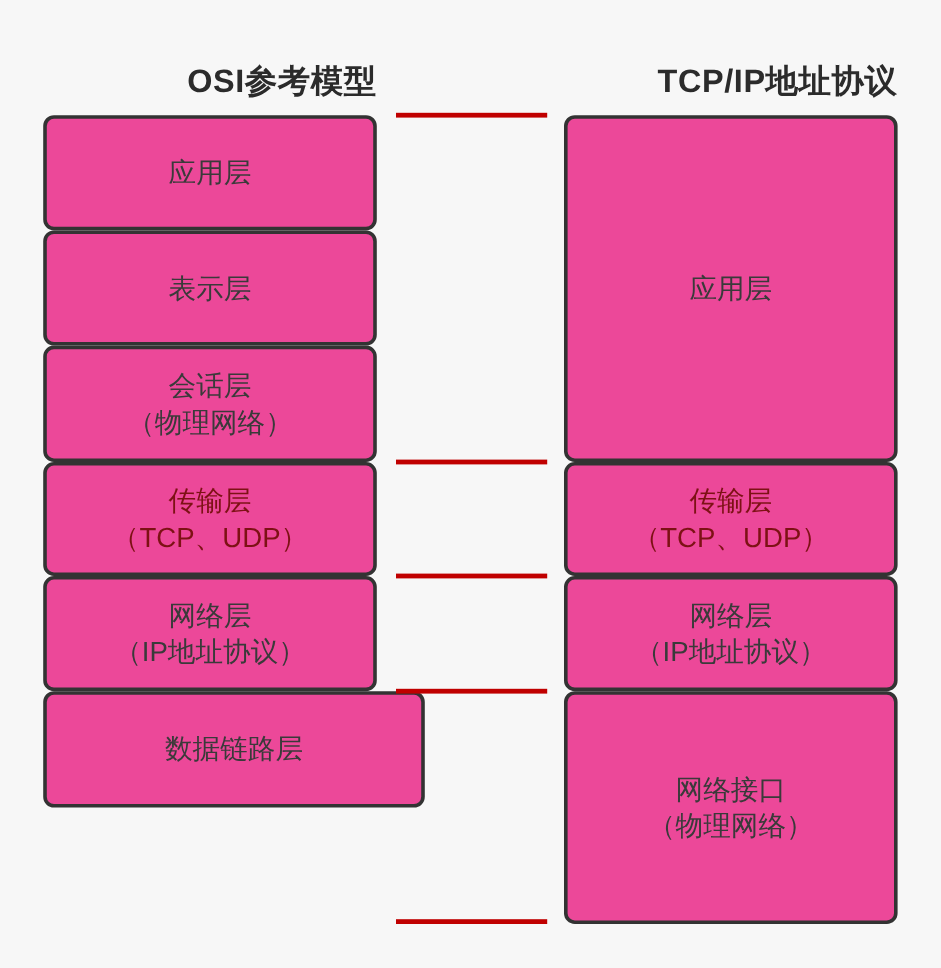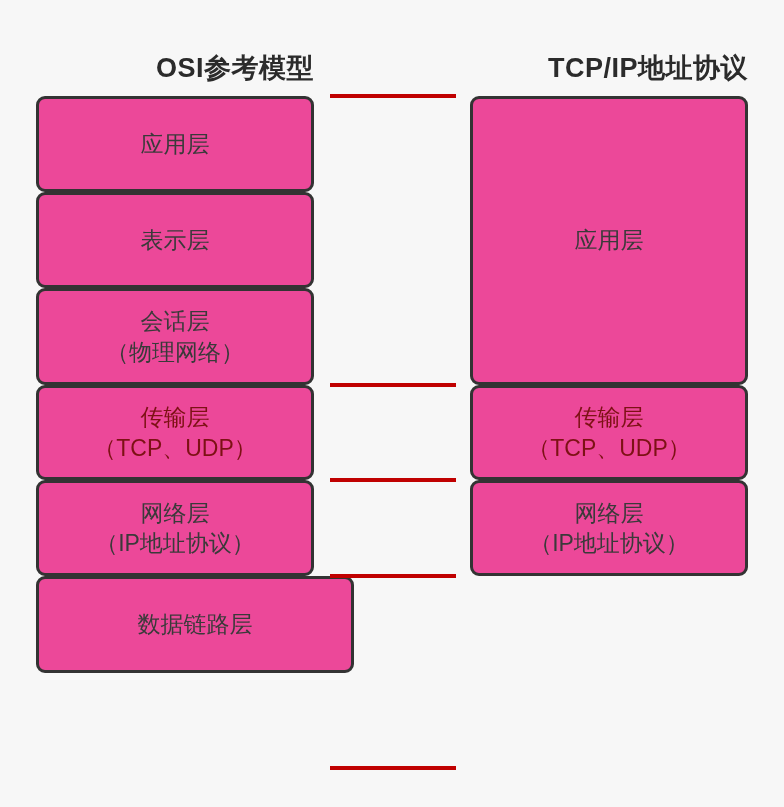--- a/index.html
+++ b/index.html
@@ -117,20 +117,24 @@
   <div class="layer-box accent" style="left:470px; top:385px; width:278px; height:95px;">
     <div class="line1">传输层</div>
     <div class="line2">（TCP、UDP）</div>
   </div>
 
   <div class="layer-box" style="left:470px; top:480px; width:278px; height:96px;">
     <div class="line1">网络层</div>
     <div class="line2">（IP地址协议）</div>
   </div>
 
+  <div class="layer-box" style="left:470px; top:576px; width:278px; height:194px;">
+    <div class="line1">网络接口</div>
+    <div class="line2">（物理网络）</div>
+  </div>
 
   <div class="connector" style="left:330px; width:126px; top:94px;"></div>
   <div class="connector" style="left:330px; width:126px; top:383px;"></div>
   <div class="connector" style="left:330px; width:126px; top:478px;"></div>
   <div class="connector" style="left:330px; width:126px; top:574px;"></div>
   <div class="connector" style="left:330px; width:126px; top:766px;"></div>
 
 </div>
 
 </body></html>

